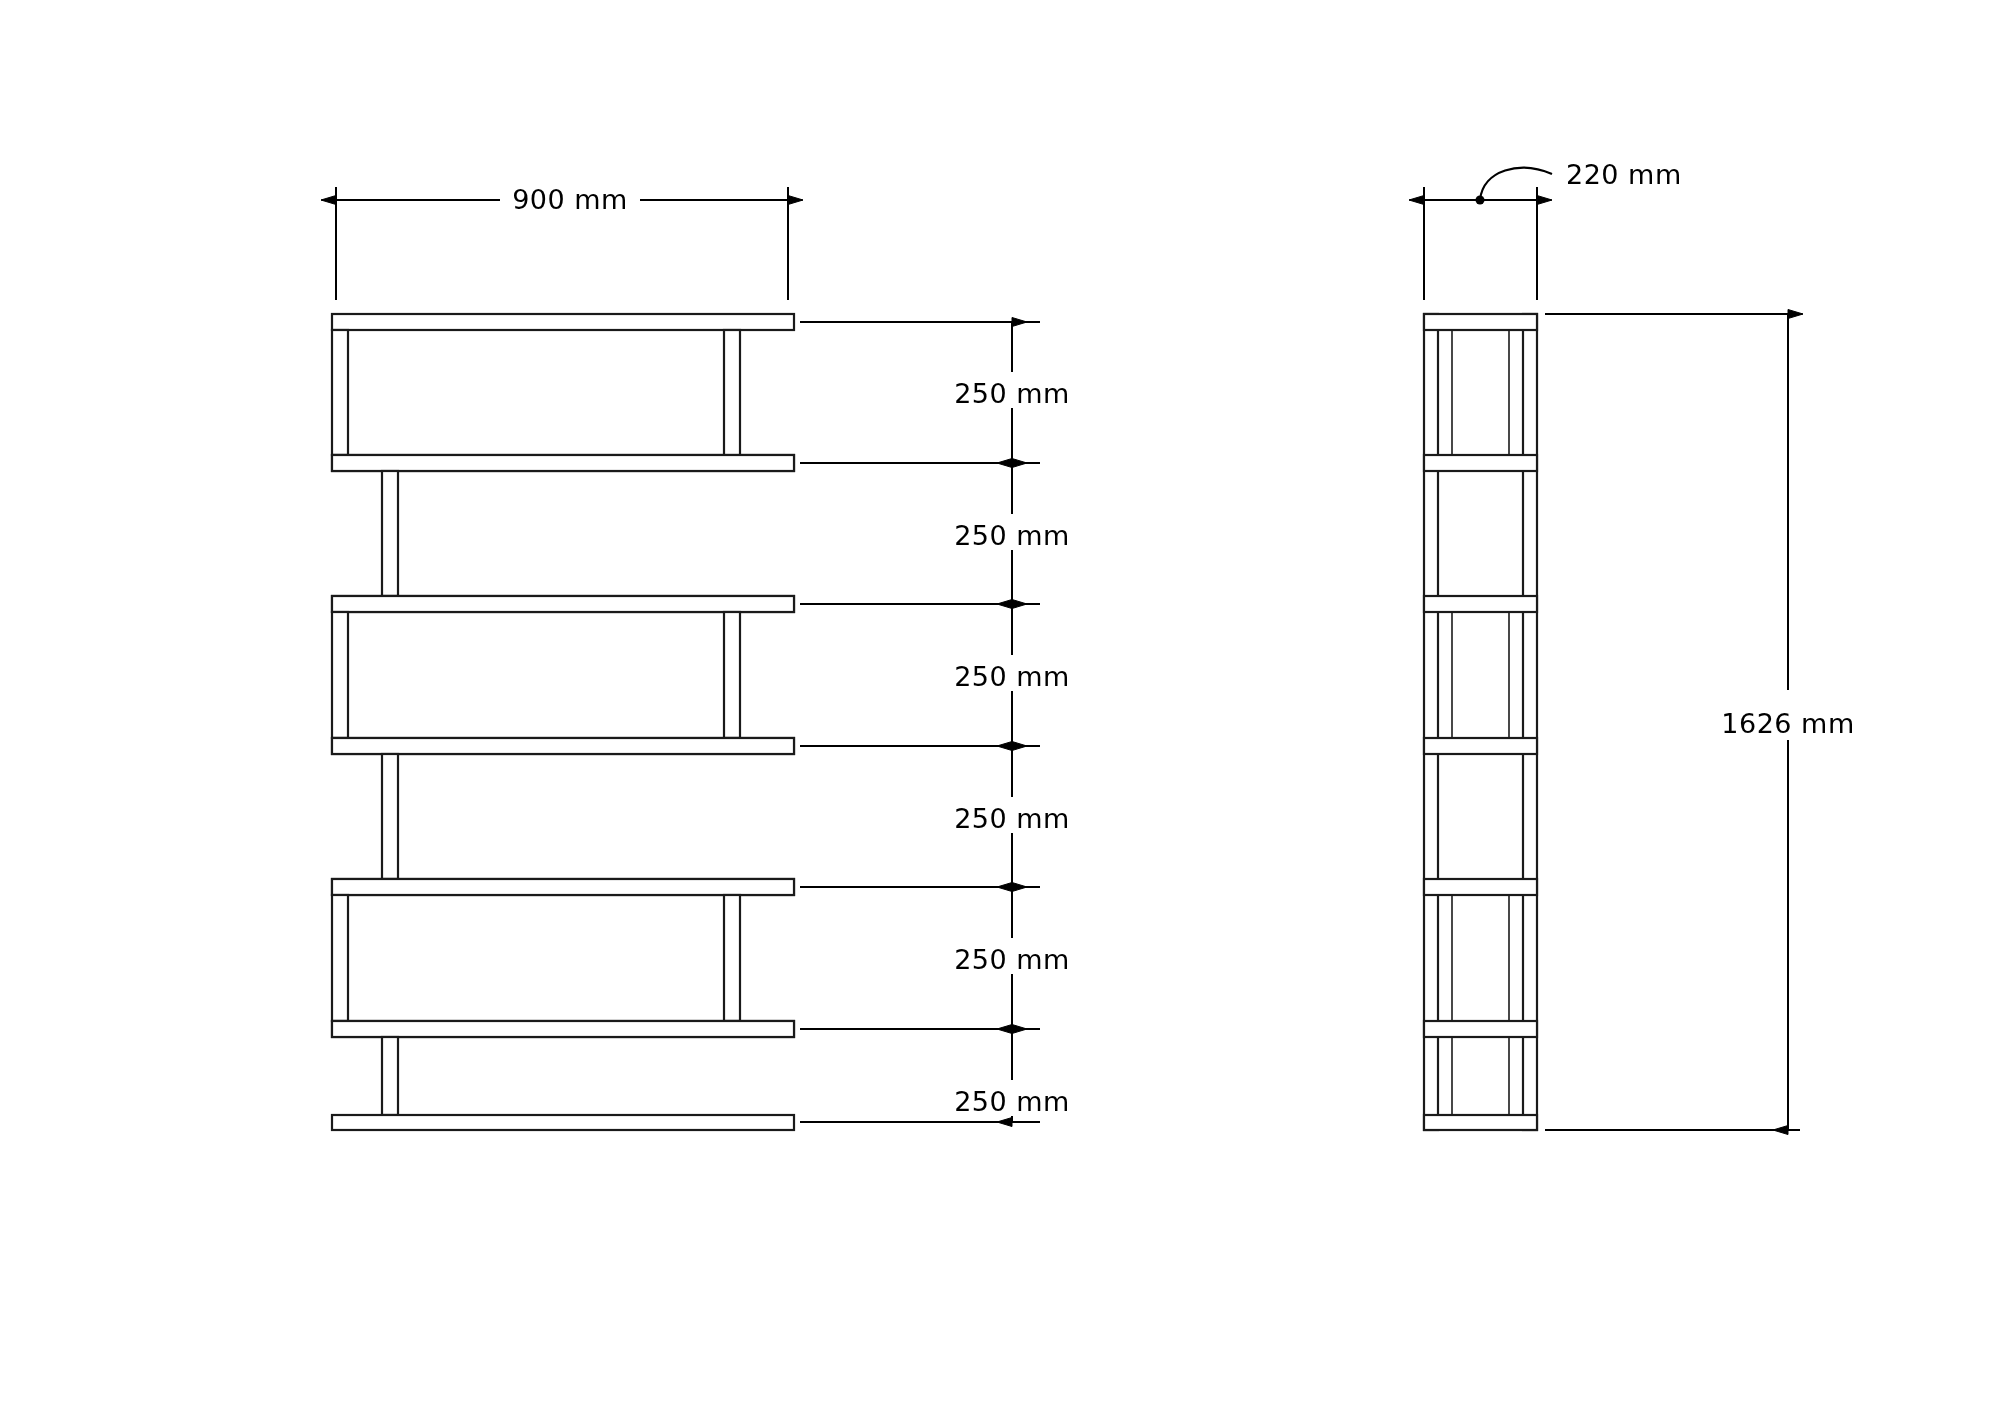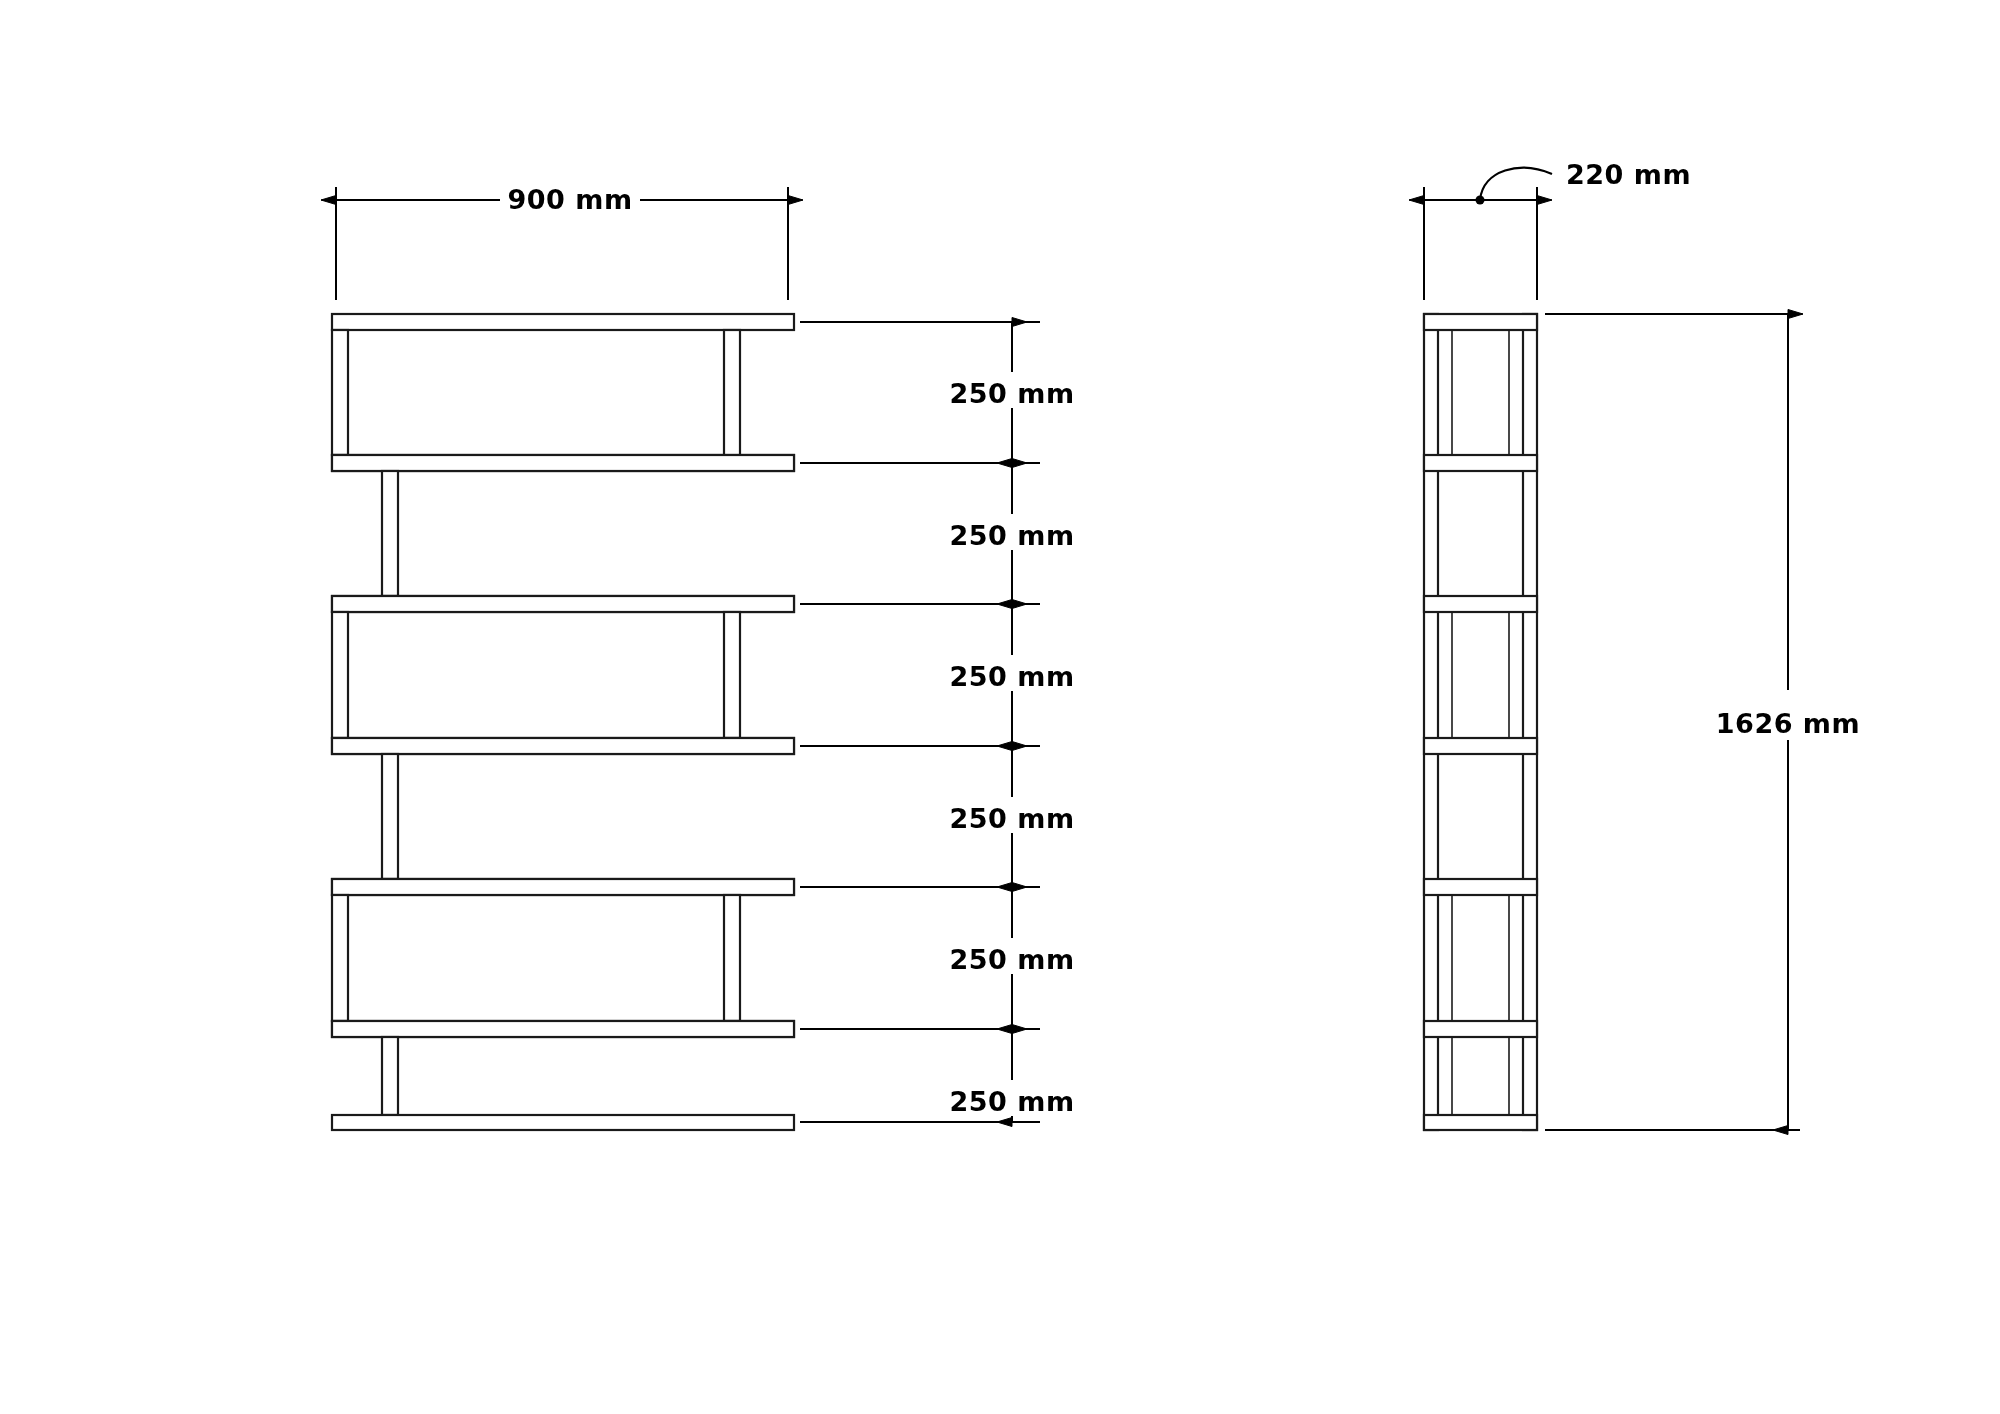--- a/index.html
+++ b/index.html
@@ -14,21 +14,20 @@
     position: relative;
     overflow: hidden;
     font-family: "DejaVu Sans", "Liberation Sans", sans-serif;
   }
   #drawing-root {
     position: absolute;
     top: 0;
     left: 0;
     width: 1600px;
     height: 1414px;
-    font-weight: bold;
   }
   svg.drawing-canvas {
     display: block;
     width: 2000px;
     height: 1414px;
     background: #ffffff;
   }
   .dim-text {
     font-family: "DejaVu Sans", "Liberation Sans", sans-serif;
     font-size: 27px;

